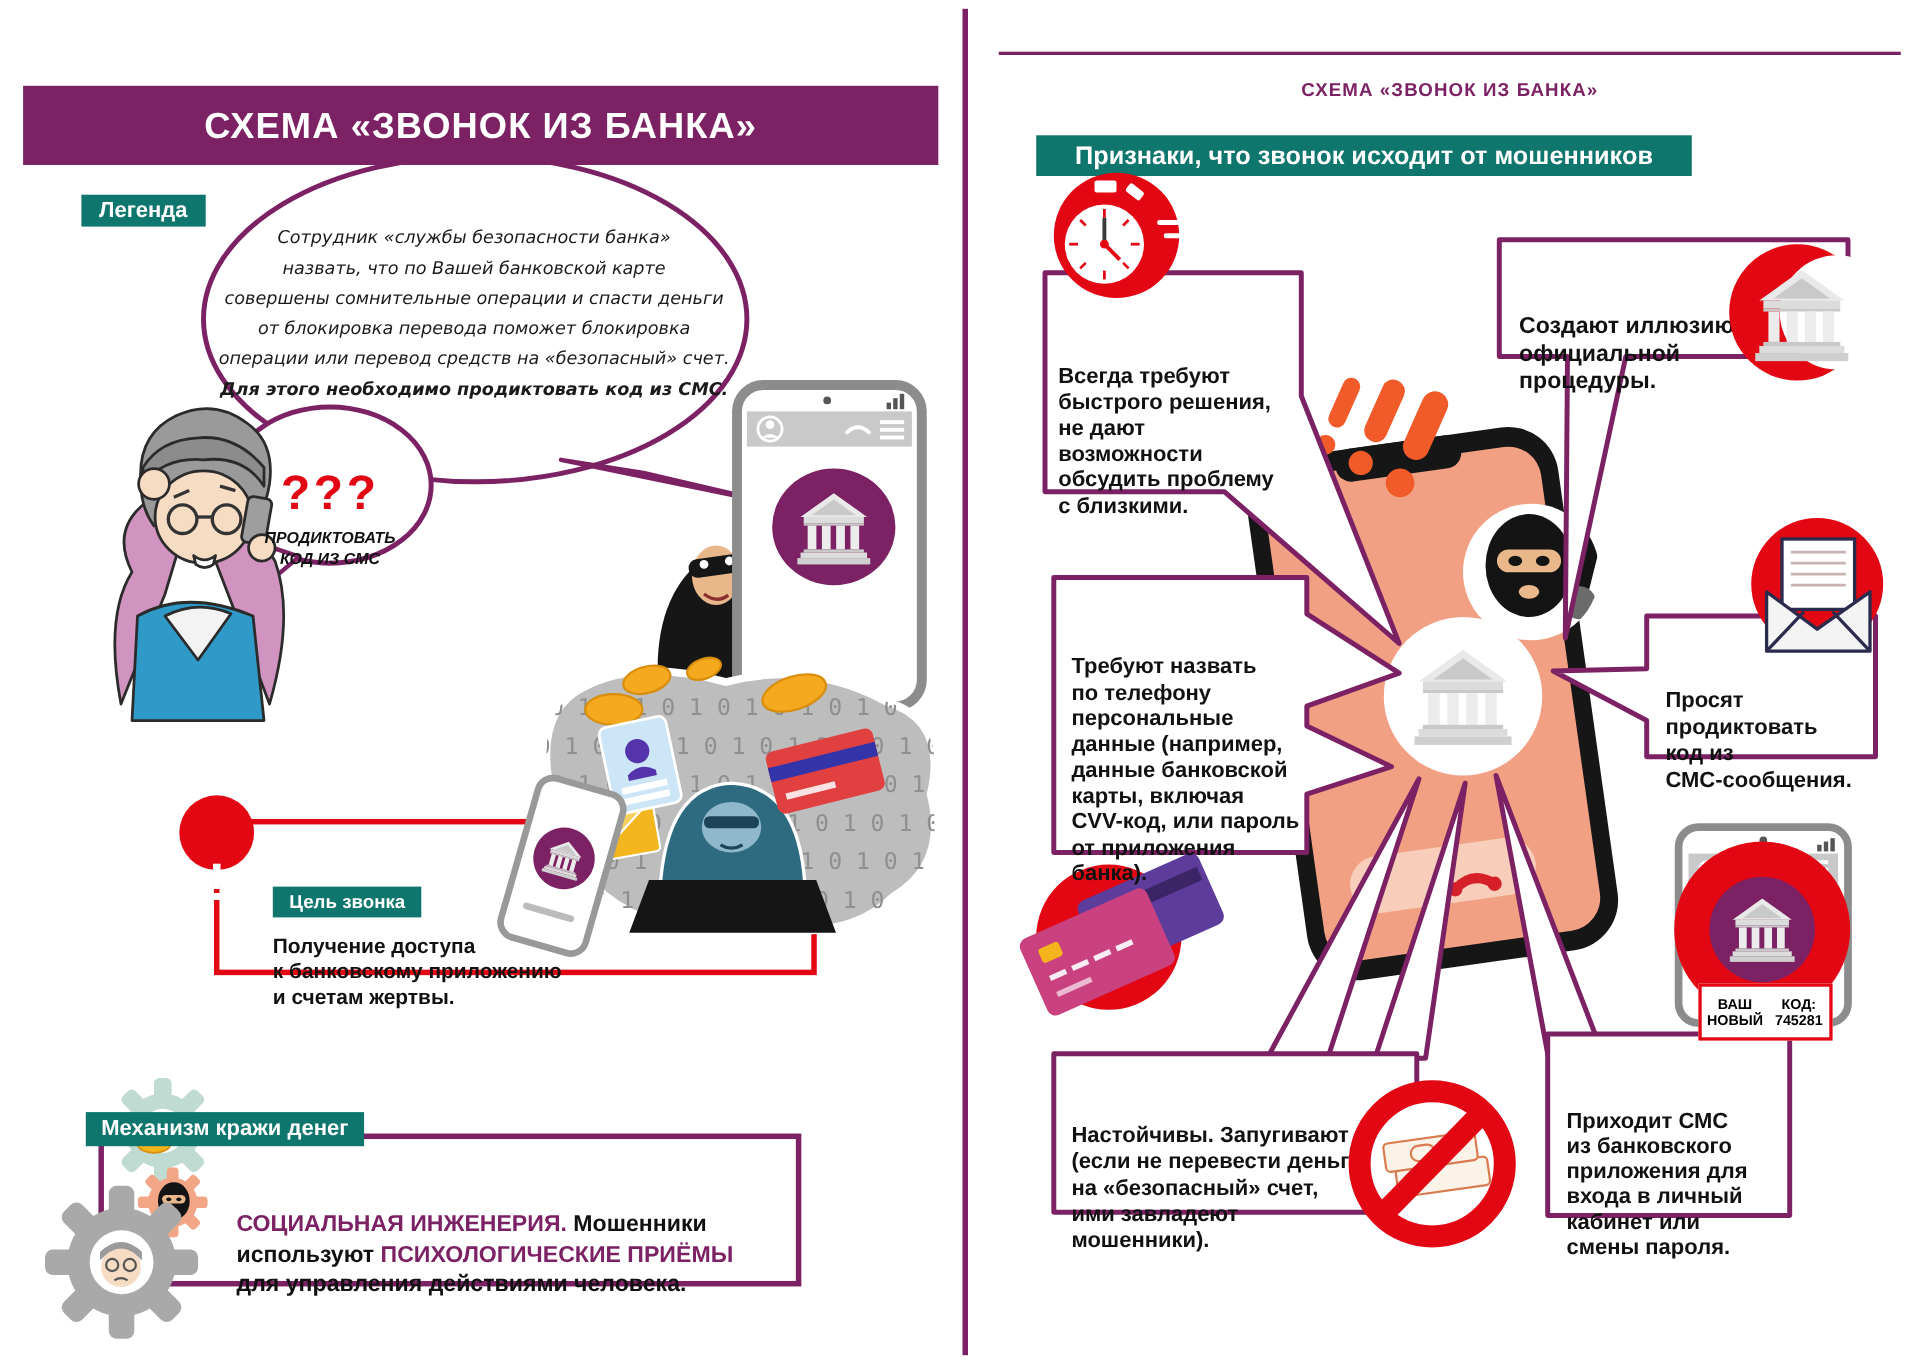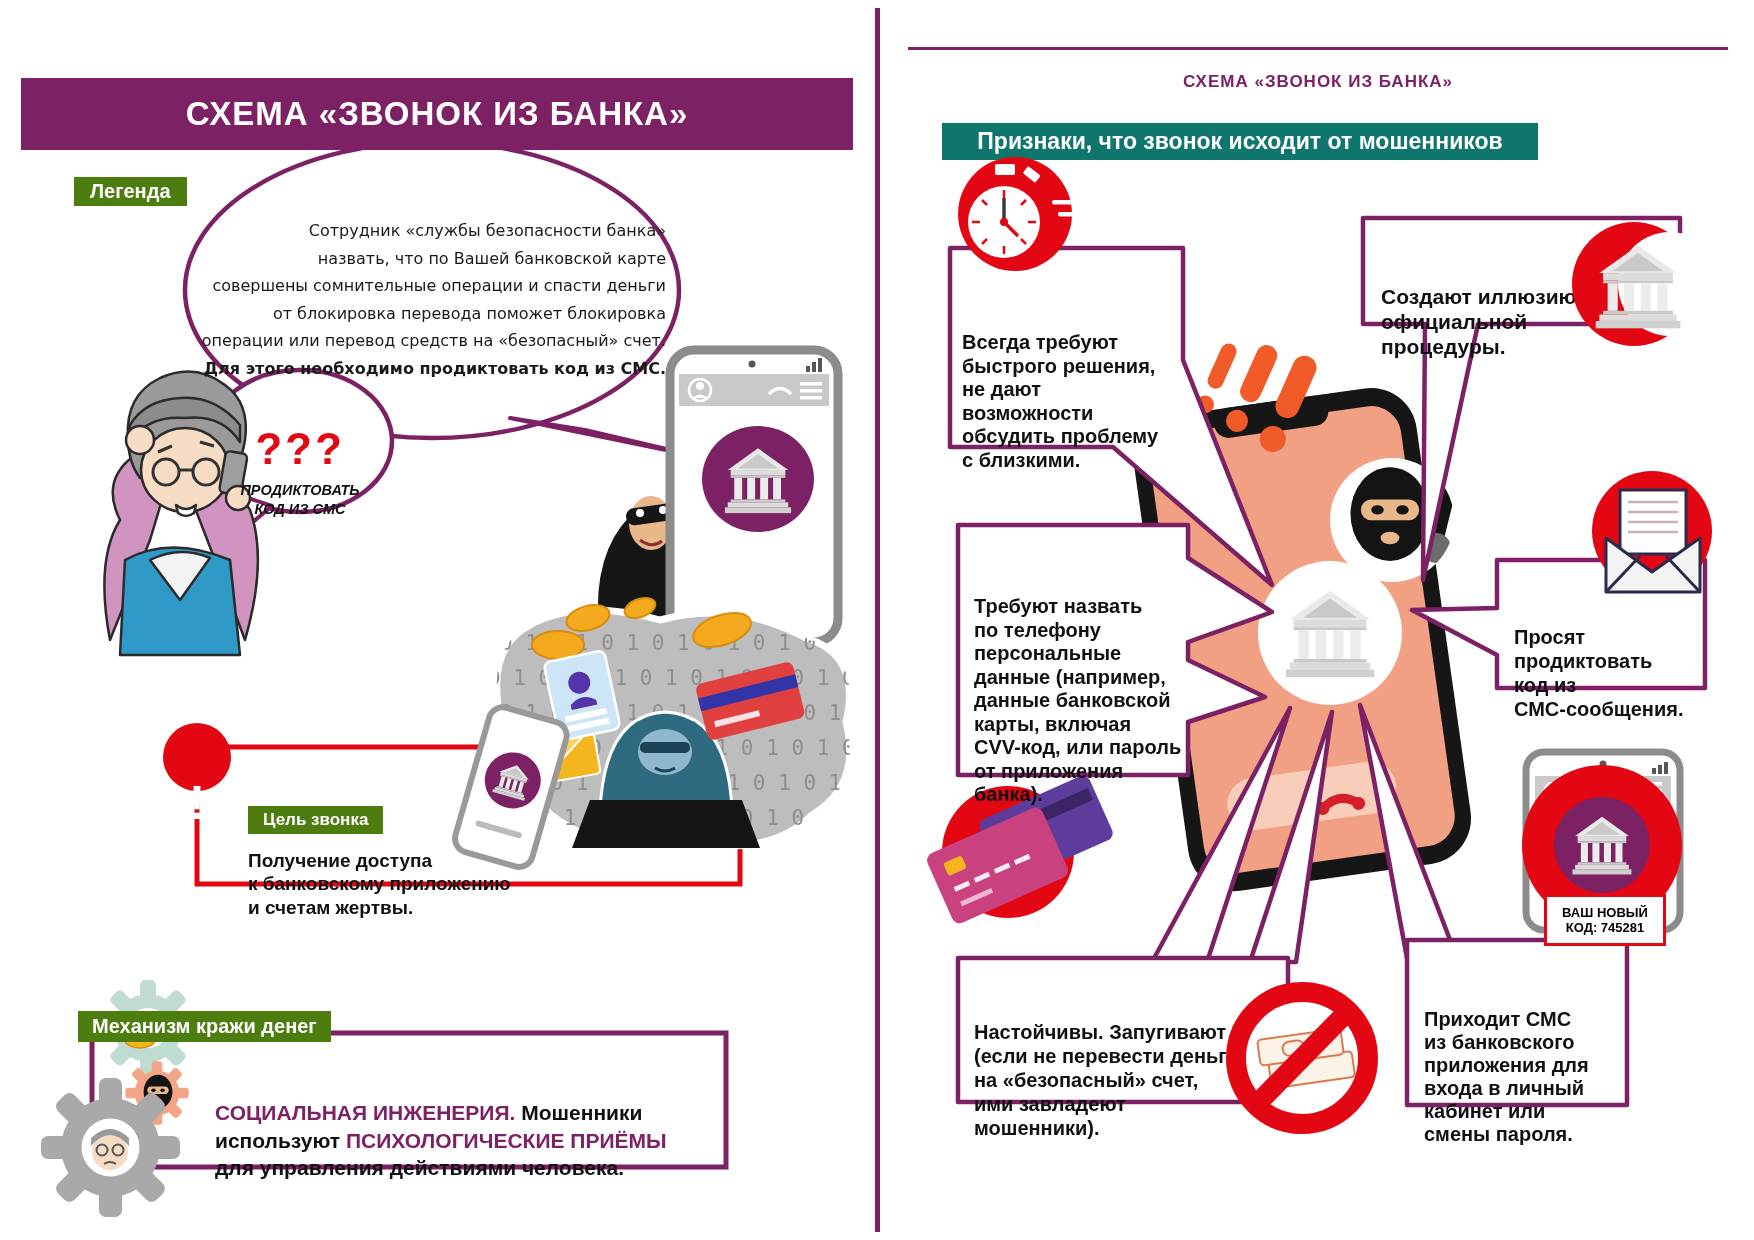--- a/index.html
+++ b/index.html
@@ -3,47 +3,47 @@
 <meta charset="utf-8">
 <style>
   html,body{margin:0;padding:0;background:#fff;}
   .page{position:relative;width:1754px;height:1240px;background:#fff;overflow:hidden;
         font-family:"Liberation Sans",sans-serif;}
   svg.layer{position:absolute;left:0;top:0;}
   #art{z-index:1;} .txt{z-index:2;margin-top:48px;} #over{z-index:3;}
   .abs{position:absolute;}
   .txt{position:absolute;color:#111;}
   .pre{white-space:pre-line;}
-  .tag{background:#4d7c0f;color:#fff;font-weight:bold;display:inline-block;}
+  .tag{background:#0f766e;color:#fff;font-weight:bold;display:inline-block;}
   .banner-l{left:21px;top:30px;width:832px;height:72px;background:#7B2164;color:#fff;
             display:flex;align-items:center;justify-content:center;font-size:33px;font-weight:bold;letter-spacing:1px;}
   .legend{left:74px;top:129px;font-size:20px;padding:3px 16px;}
-  .bubble-t{left:196px;top:169px;width:470px;text-align:right;font-family:"DejaVu Sans",sans-serif;
-            font-size:16px;line-height:27.5px;color:#1a1a1a;}
+  .bubble-t{left:196px;top:154px;width:470px;text-align:center;font-family:"DejaVu Sans",sans-serif;
+            font-style:italic;font-size:16px;line-height:27.5px;color:#1a1a1a;}
   .bubble-t .bold{font-weight:bold;}
   .qmarks{left:210px;top:376px;width:180px;text-align:center;color:#E30613;font-size:44px;font-weight:bold;letter-spacing:3px;}
   .qtext{left:210px;top:433px;width:180px;text-align:center;font-size:14.5px;font-weight:bold;font-style:italic;line-height:19px;}
   .gexcl{left:175px;top:727px;width:44px;text-align:center;color:#fff;font-size:48px;font-weight:bold;}
   .glabel{left:248px;top:758px;font-size:17px;padding:4px 15px;}
   .glines{left:248px;top:801px;width:320px;font-size:19px;font-weight:bold;line-height:23.3px;}
   .mlabel{left:78px;top:963px;font-size:20px;padding:4px 14px;}
   .mtext{left:215px;top:1051px;width:490px;font-size:21px;font-weight:bold;line-height:27.5px;}
   .mtext .pp{color:#7B2164;}
   .rheader{left:908px;top:24px;width:820px;text-align:center;color:#7B2164;font-size:17px;font-weight:bold;letter-spacing:1px;}
   .banner-r{left:942px;top:75px;width:596px;height:37px;background:#0f766e;color:#fff;display:flex;
             align-items:center;justify-content:center;font-size:23px;font-weight:bold;}
   .bx{font-weight:bold;color:#111;}
   .bx1{left:962px;top:283px;width:215px;font-size:20px;line-height:23.5px;}
   .bx2{left:1381px;top:236px;width:270px;font-size:21px;line-height:25px;}
   .bx3{left:974px;top:547px;width:212px;font-size:20px;line-height:23.5px;}
   .bx4{left:974px;top:972px;width:305px;font-size:20px;line-height:24px;}
   .bx5{left:1514px;top:577px;width:185px;font-size:20px;line-height:24px;}
   .bx6{left:1424px;top:960px;width:198px;font-size:20px;line-height:23px;}
   .code-label{left:1544px;top:894px;width:116px;height:46px;background:#fff;border:3px solid #E30613;
-              z-index:4;display:flex;flex-direction:column;align-items:center;justify-content:center;
+              z-index:4;display:flex;flex-direction:row;align-items:center;justify-content:center;
               font-size:13px;font-weight:bold;line-height:15px;text-align:center;}
 </style>
 </head>
 <body>
 
 <div class="page">
 
 <svg id="art" class="layer" width="1754" height="1240" viewBox="0 0 1754 1240">
   <defs>
     <symbol id="bank" viewBox="0 0 100 100">

